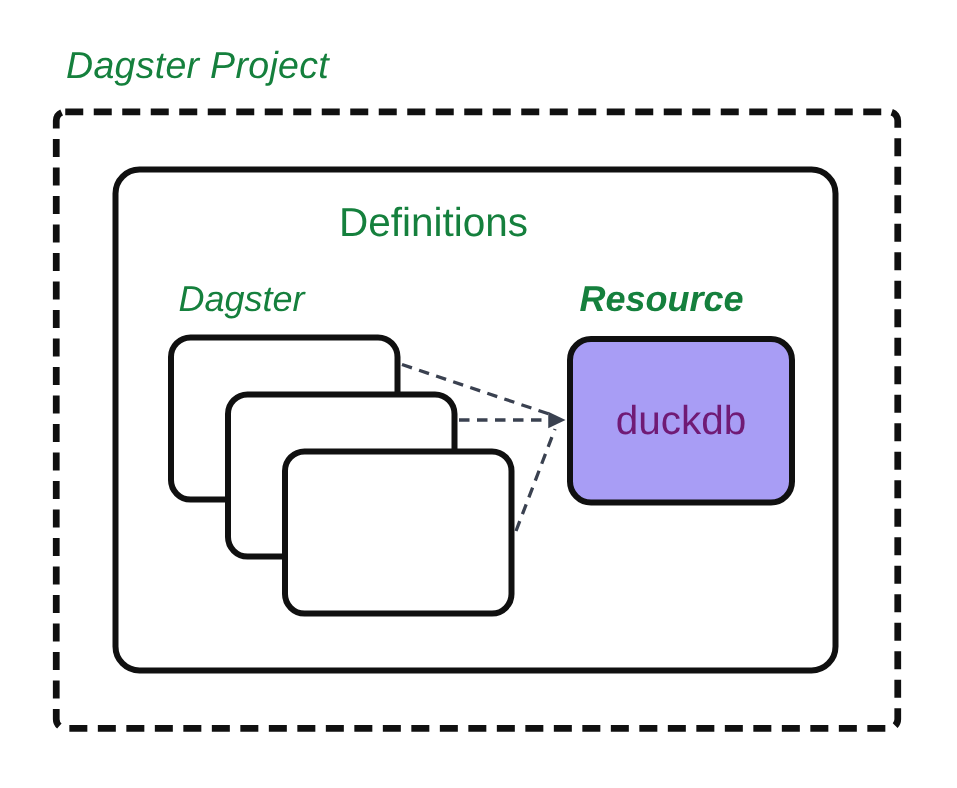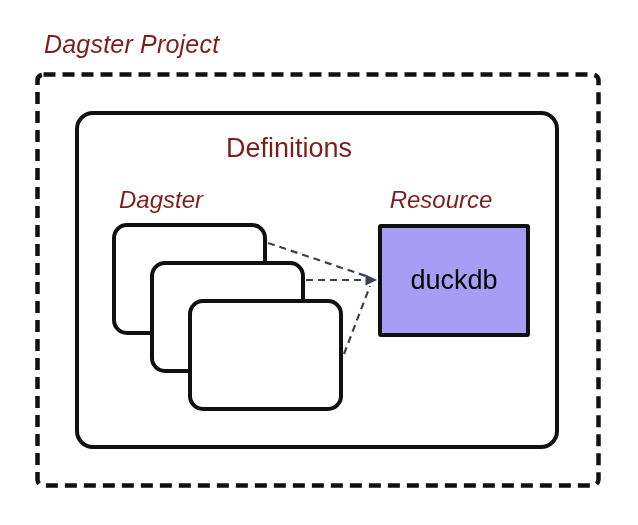--- a/index.html
+++ b/index.html
@@ -12,21 +12,21 @@
     width: 638px;
     height: 525px;
     background: var(--background, #ffffff);
     font-family: "Liberation Sans", sans-serif;
     color: var(--border, #101010);
     overflow: hidden;
   }
   .label {
     position: absolute;
     white-space: nowrap;
-    color: #7f1d1d;
+    color: #15803d;
   }
   .title-label {
     left: 44px;
     top: 30px;
     font-size: 25px;
     font-style: italic;
     font-weight: 500;
     letter-spacing: 0.2px;
   }
   .definitions-box {
@@ -57,21 +57,21 @@
     font-style: italic;
     font-weight: 500;
   }
   .resource-label {
     left: 381px;
     top: 186px;
     width: 120px;
     text-align: center;
     font-size: 24px;
     font-style: italic;
-    font-weight: 400;
+    font-weight: 700;
   }
   .asset-card {
     position: absolute;
     width: 155px;
     height: 112px;
     box-sizing: border-box;
     background: var(--card_fill, #ffffff);
     border: 4.5px solid var(--border, #101010);
     border-radius: 15px;
   }
@@ -80,27 +80,27 @@
   .asset-card.front { left: 188px; top: 299px; }
   .resource-box {
     position: absolute;
     left: 378px;
     top: 224px;
     width: 152px;
     height: 113px;
     box-sizing: border-box;
     background: var(--resource_fill, #a89df5);
     border: 4px solid var(--border, #101010);
-    border-radius: 3px;
+    border-radius: 16px;
     display: flex;
     align-items: center;
     justify-content: center;
     font-size: 27px;
     font-weight: 400;
-    color: #000000;
+    color: #701a75;
   }
   .overlay-svg {
     position: absolute;
     left: 0;
     top: 0;
     width: 638px;
     height: 525px;
     pointer-events: none;
   }
   .outer-dashed {

